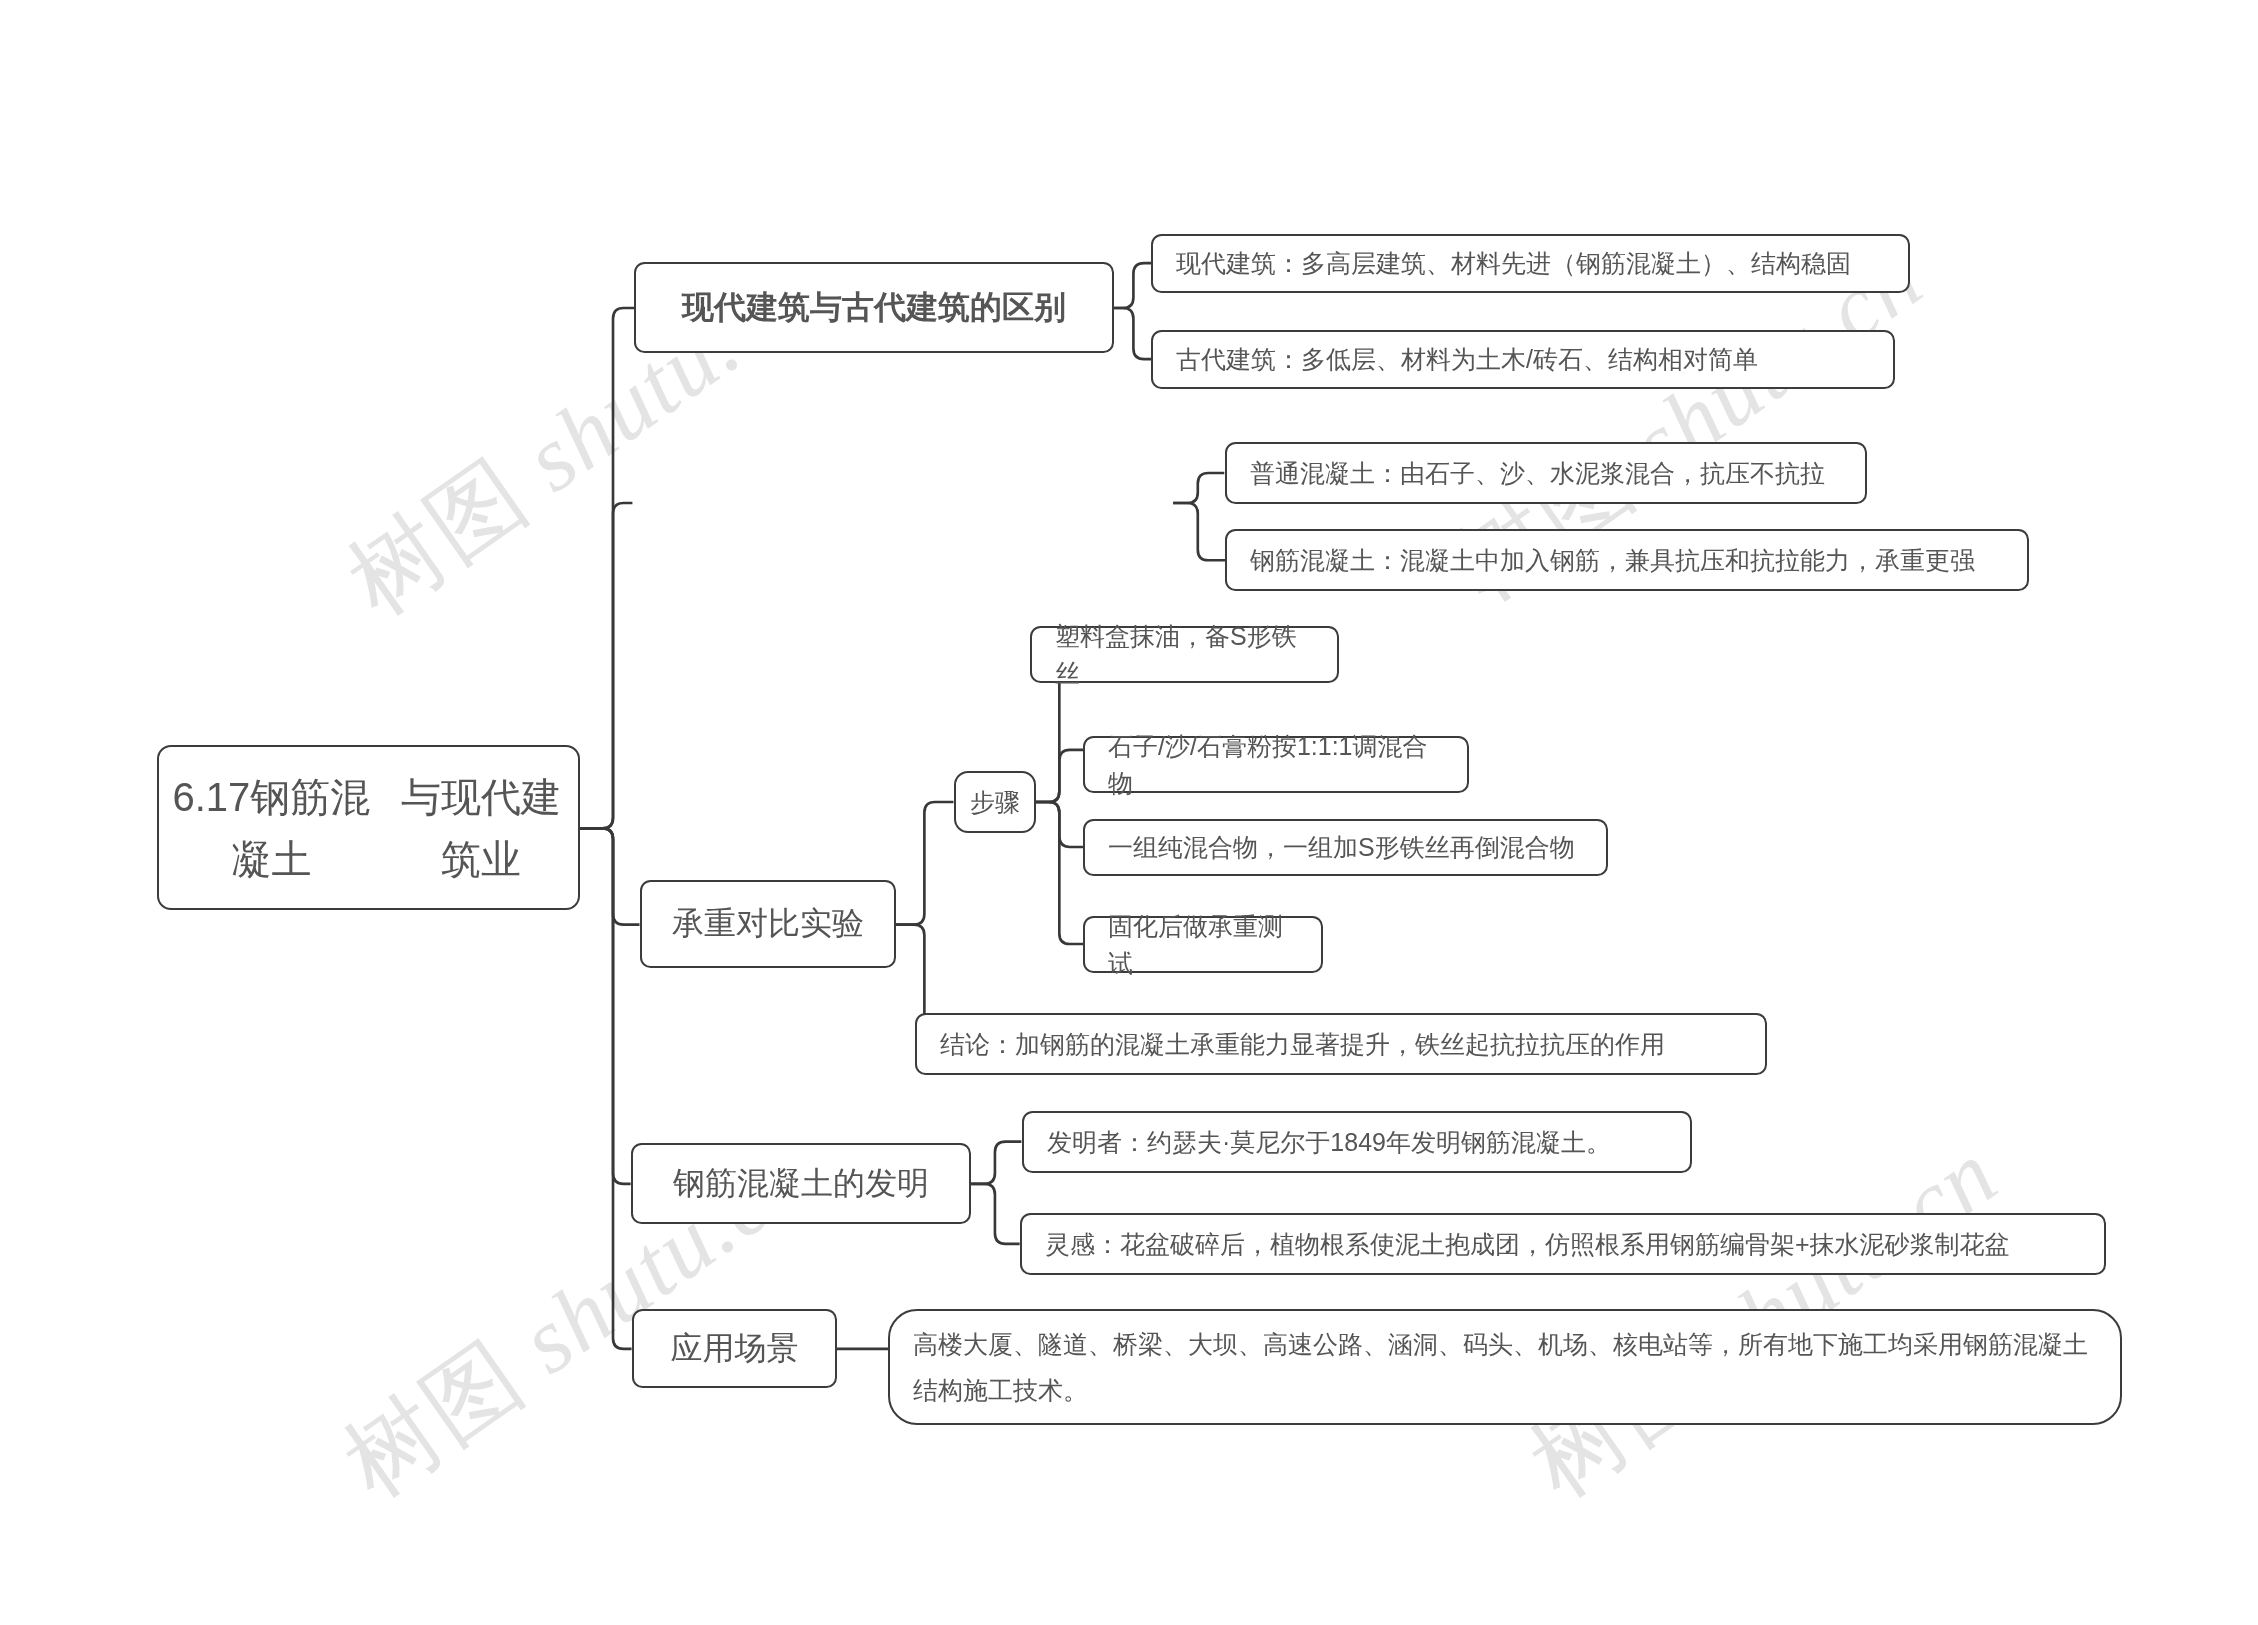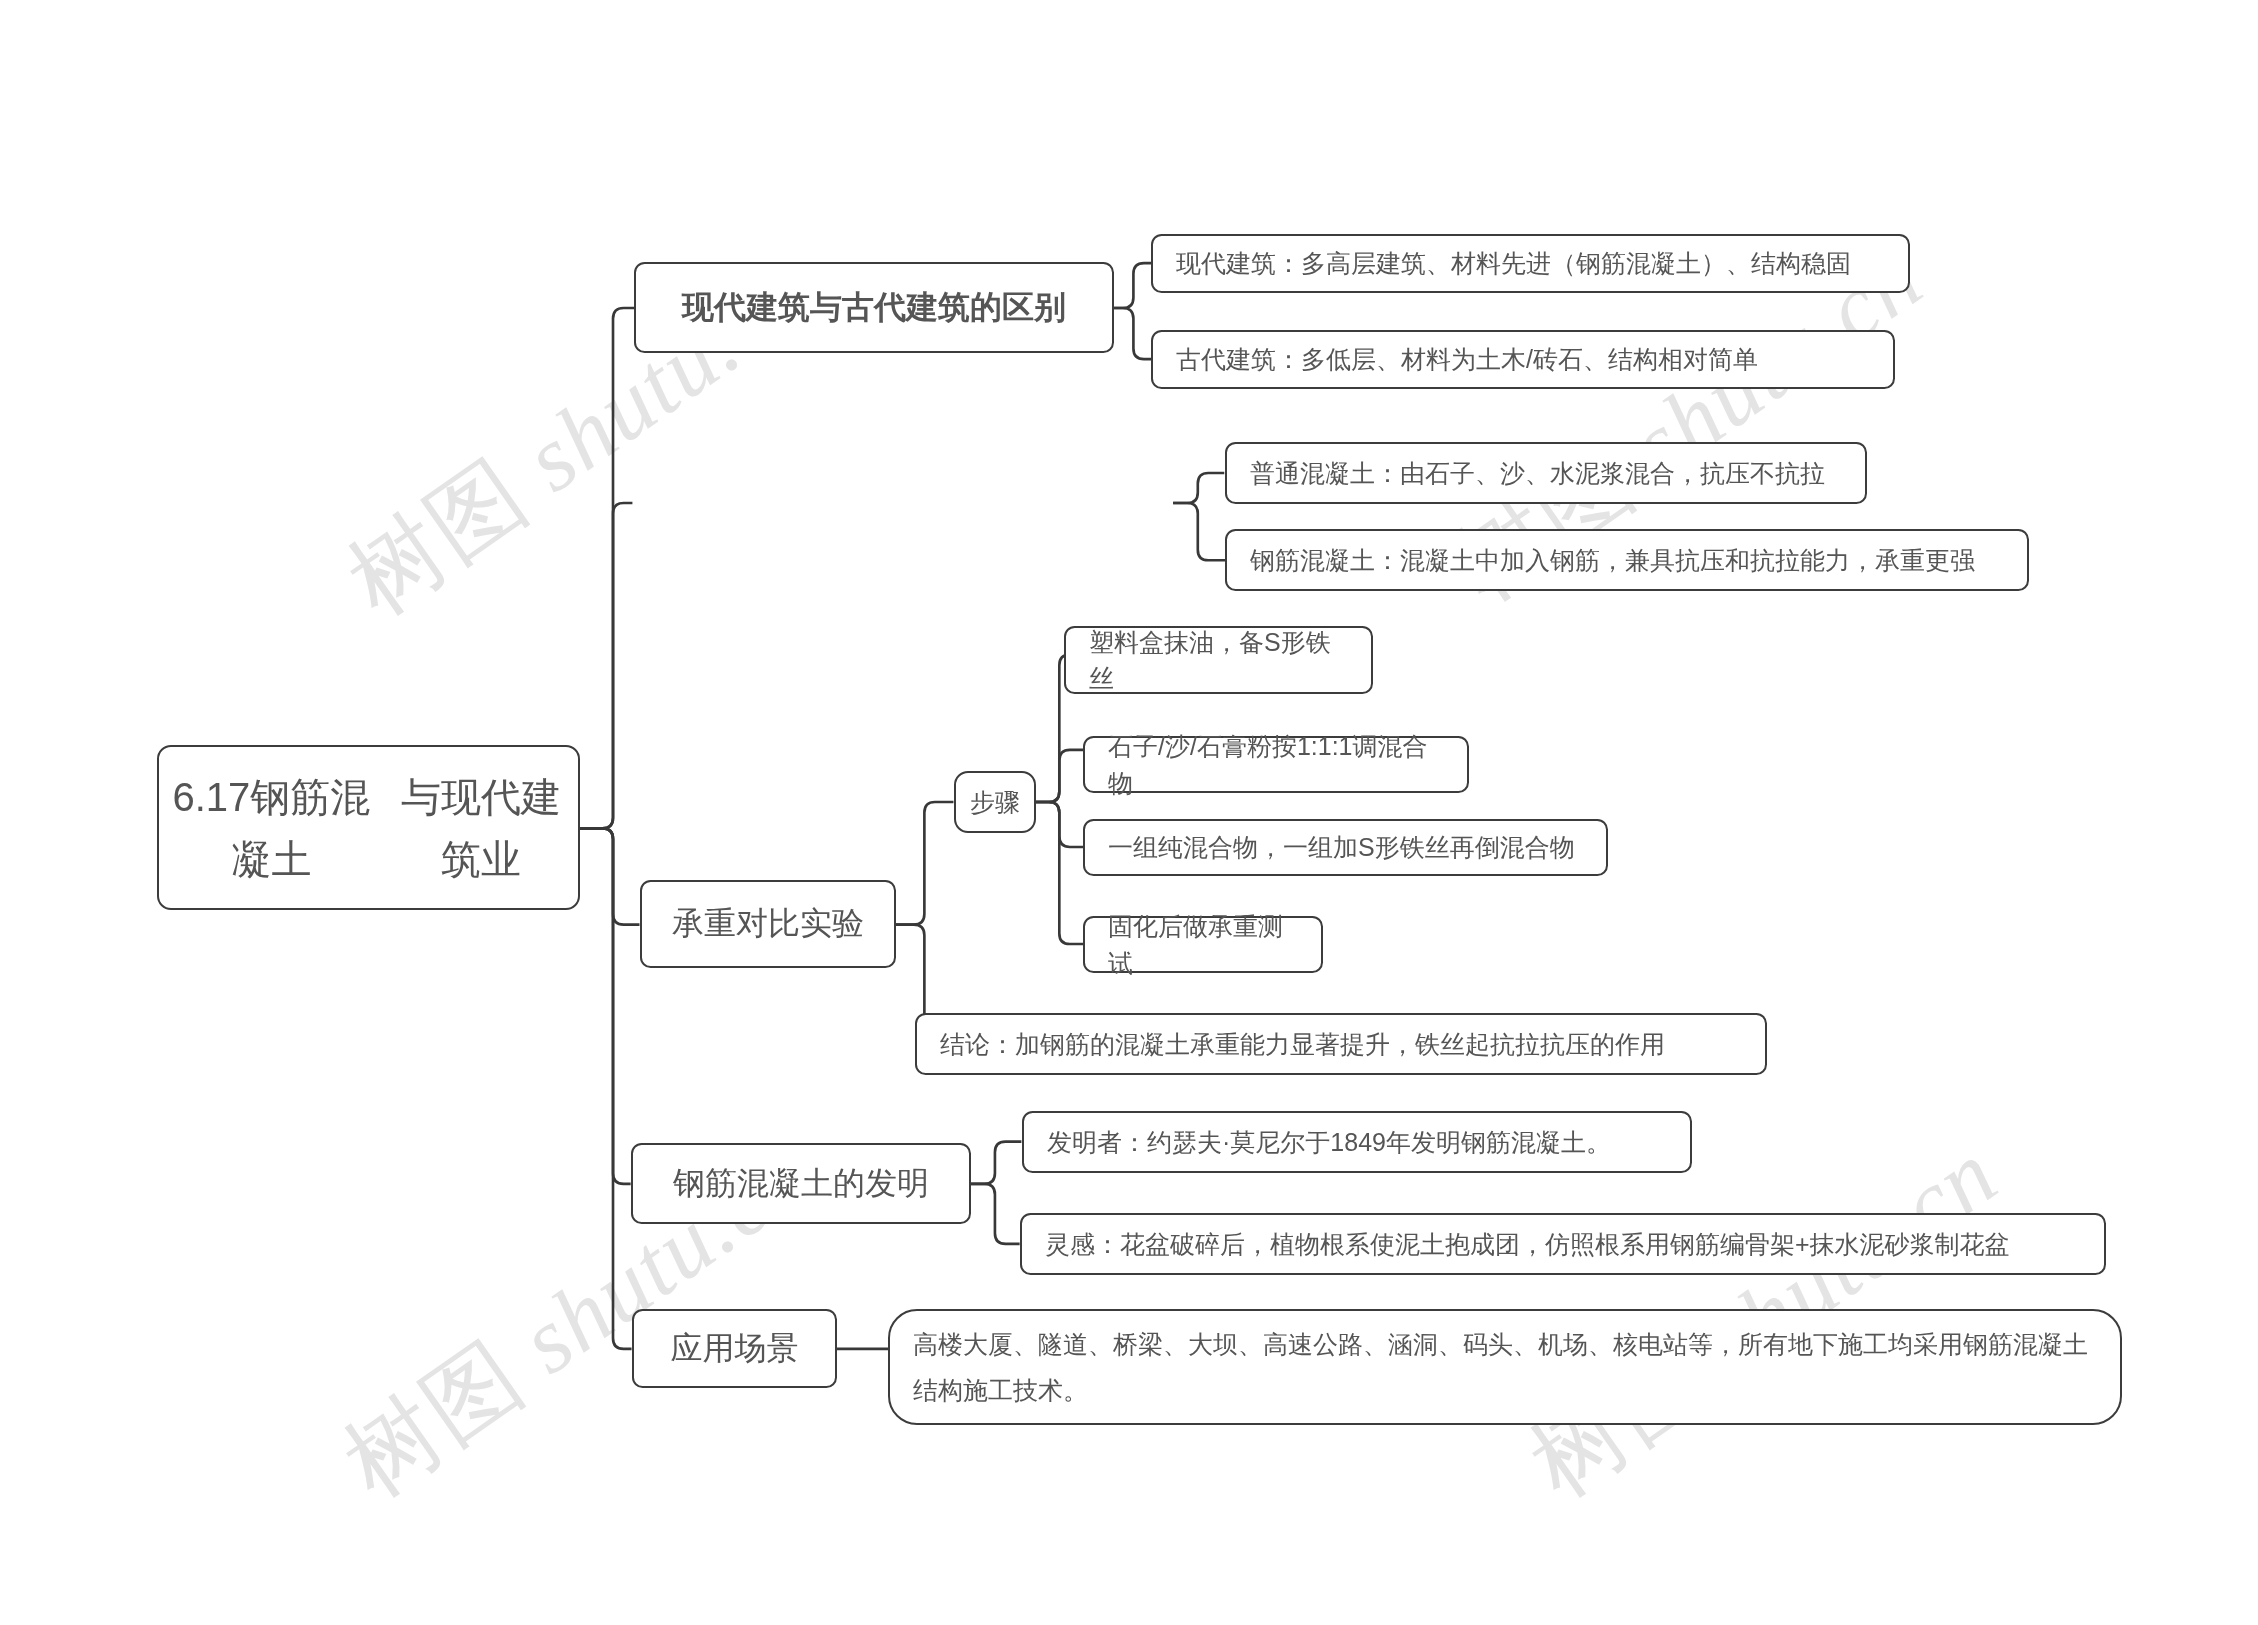--- a/index.html
+++ b/index.html
@@ -121,21 +121,21 @@
 
   <div class="node branch" style="left:634px; top:262px; width:480px; height:91px;font-weight:bold;">现代建筑与古代建筑的区别</div>
   <div class="node leaf" style="left:1151px; top:234px; width:759px; height:59px;">现代建筑：多高层建筑、材料先进（钢筋混凝土）、结构稳固</div>
   <div class="node leaf" style="left:1151px; top:330px; width:744px; height:59px;">古代建筑：多低层、材料为土木/砖石、结构相对简单</div>
 
   <div class="node leaf" style="left:1225px; top:442px; width:642px; height:62px;">普通混凝土：由石子、沙、水泥浆混合，抗压不抗拉</div>
   <div class="node leaf" style="left:1225px; top:529px; width:804px; height:62px;">钢筋混凝土：混凝土中加入钢筋，兼具抗压和抗拉能力，承重更强</div>
 
   <div class="node branch" style="left:640px; top:880px; width:256px; height:88px;">承重对比实验</div>
   <div class="node mini" style="left:954px; top:771px; width:82px; height:62px;">步骤</div>
-  <div class="node leaf" style="left:1064px; top:626px; width:309px; height:68px;">塑料盒抹油，备S形铁丝</div>
+  <div class="node leaf" style="left:1030px; top:626px; width:309px; height:57px;">塑料盒抹油，备S形铁丝</div>
   <div class="node leaf" style="left:1083px; top:722px; width:386px; height:57px;margin-top:14px;">石子/沙/石膏粉按1:1:1调混合物</div>
   <div class="node leaf" style="left:1083px; top:819px; width:525px; height:57px;">一组纯混合物，一组加S形铁丝再倒混合物</div>
   <div class="node leaf" style="left:1083px; top:916px; width:240px; height:57px;">固化后做承重测试</div>
   <div class="node leaf" style="left:915px; top:1013px; width:852px; height:62px;">结论：加钢筋的混凝土承重能力显著提升，铁丝起抗拉抗压的作用</div>
 
   <div class="node branch" style="left:631px; top:1143px; width:340px; height:81px;">钢筋混凝土的发明</div>
   <div class="node leaf" style="left:1022px; top:1111px; width:670px; height:62px;">发明者：约瑟夫·莫尼尔于1849年发明钢筋混凝土。</div>
   <div class="node leaf" style="left:1020px; top:1213px; width:1086px; height:62px;">灵感：花盆破碎后，植物根系使泥土抱成团，仿照根系用钢筋编骨架+抹水泥砂浆制花盆</div>
 
   <div class="node branch" style="left:632px; top:1309px; width:205px; height:79px;">应用场景</div>

